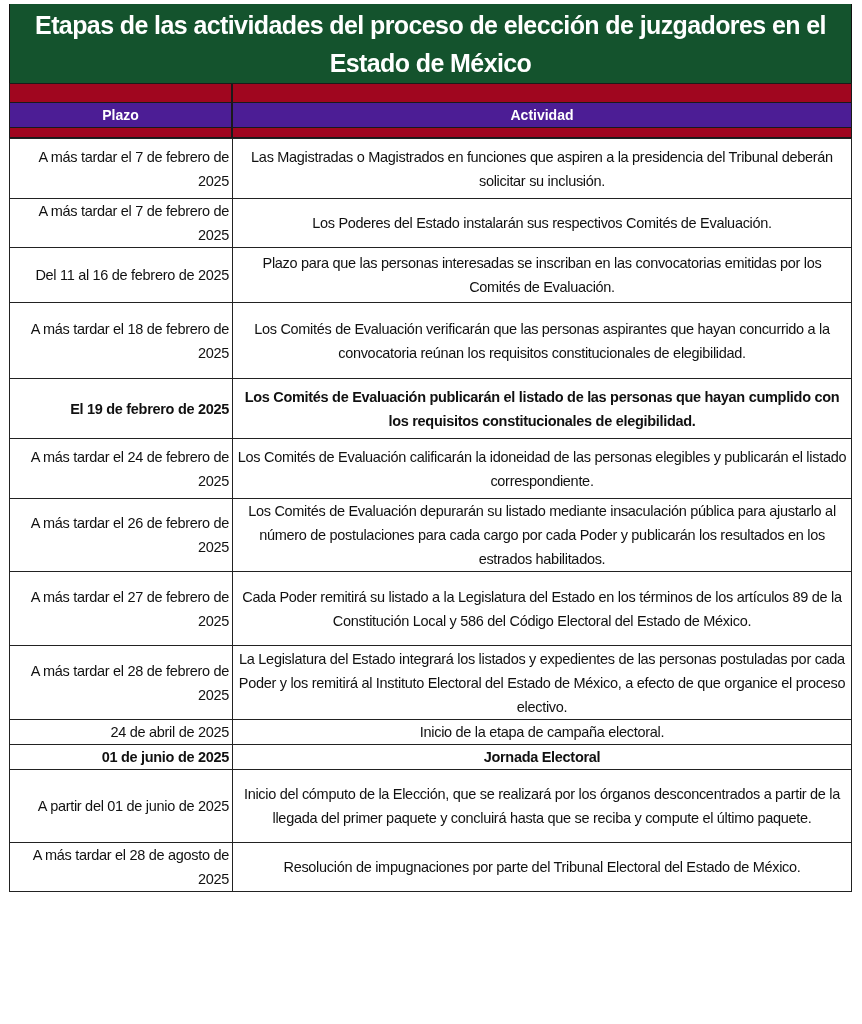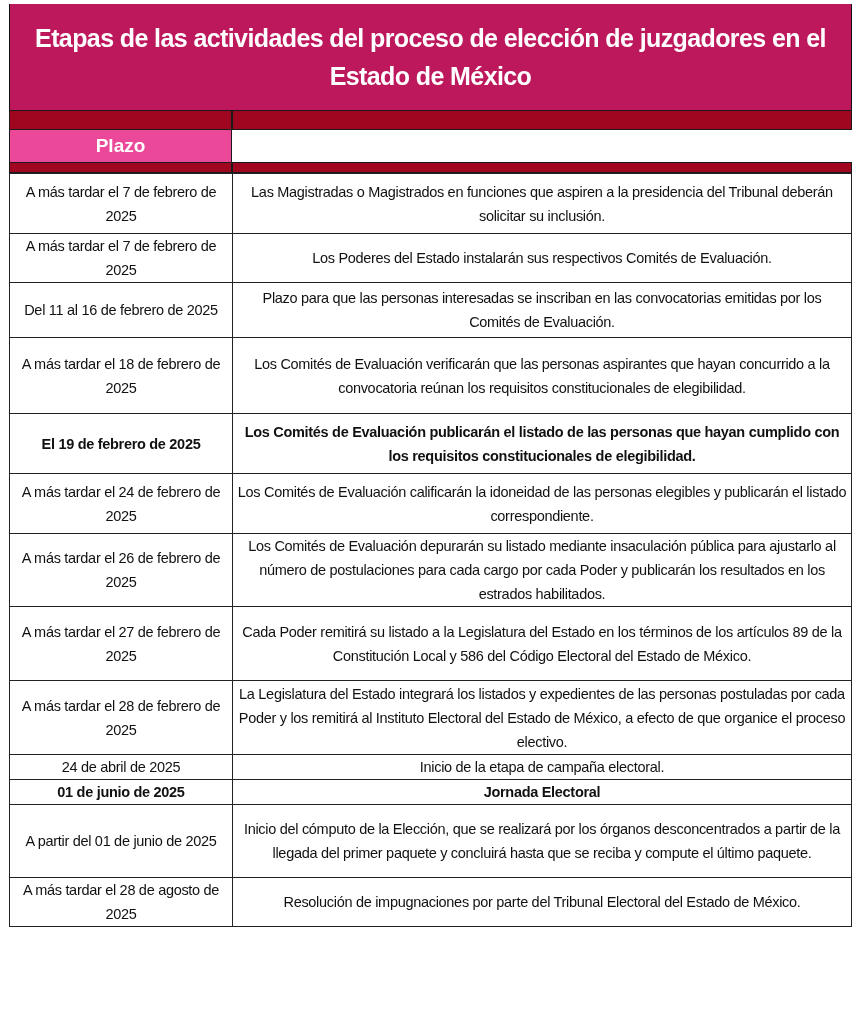--- a/index.html
+++ b/index.html
@@ -1,46 +1,47 @@
 <!DOCTYPE html>
 <html><head>
   <meta charset="utf-8">
   <style>
     html, body { margin: 0; padding: 0; background: #ffffff; }
     body { width: 862px; height: 1024px; position: relative; overflow: hidden;
            font-family: "Liberation Sans", "DejaVu Sans", sans-serif; color: #111; }
     .sheet { position: absolute; left: 9px; top: 4px; width: 843px; }
-    .title-bar { background: #be185d; color: #ffffff; height: 106px; box-sizing: border-box;
+    .title-bar { background: #14532d; color: #ffffff; height: 79px; box-sizing: border-box;
                  display: flex; align-items: center; justify-content: center; text-align: center;
                  font-weight: bold; font-size: 25px; line-height: 38px; padding: 0 4px;
                  letter-spacing: -0.6px; border-left: 1px solid #111; border-right: 1px solid #111; }
     .band { display: grid; grid-template-columns: 223px 1fr; }
     .band > div { box-sizing: border-box; }
     .band.red > div { background: #a0061f; border: 1px solid #1a1a1a; }
     .band.red.top > div { height: 20px; }
     .band.red.bottom > div { height: 11px; }
-    .band.head > div { background: #ec4899; color: #fff; height: 32px; font-weight: bold;
-                       font-size: 19px; display: flex; align-items: center; justify-content: center;
+    .band.head > div { background: #4c1d95; color: #fff; height: 24px; font-weight: bold;
+                       font-size: 14px; display: flex; align-items: center; justify-content: center;
                        border-left: 1px solid #1a1a1a; border-right: 1px solid #1a1a1a; }
     table { border-collapse: collapse; width: 843px; table-layout: fixed; }
     td { border: 1.5px solid #222; text-align: center; vertical-align: middle; font-size: 14.5px;
          line-height: 24px; padding: 0 3px; letter-spacing: -0.3px; }
-    td.plazo { width: 223px; box-sizing: border-box; }
+    td.plazo { width: 223px; box-sizing: border-box; text-align: right; }
   </style>
 </head>
 <body>
 
 <div class="sheet">
   <div class="title-bar">Etapas de las actividades del proceso de elección de juzgadores en el Estado de México</div>
   <div class="band red top">
       <div></div>
       <div></div>
     </div>
   <div class="band head">
     <div>Plazo</div>
+    <div>Actividad</div>
   </div>
   <div class="band red bottom">
       <div></div>
       <div></div>
     </div>
   <table>
     <tbody id="rows">
         <tr style="height: 60px;">
           <td class="plazo">A más tardar el 7 de febrero de 2025</td>
           <td>Las Magistradas o Magistrados en funciones que aspiren a la presidencia del Tribunal deberán solicitar su inclusión.</td>

